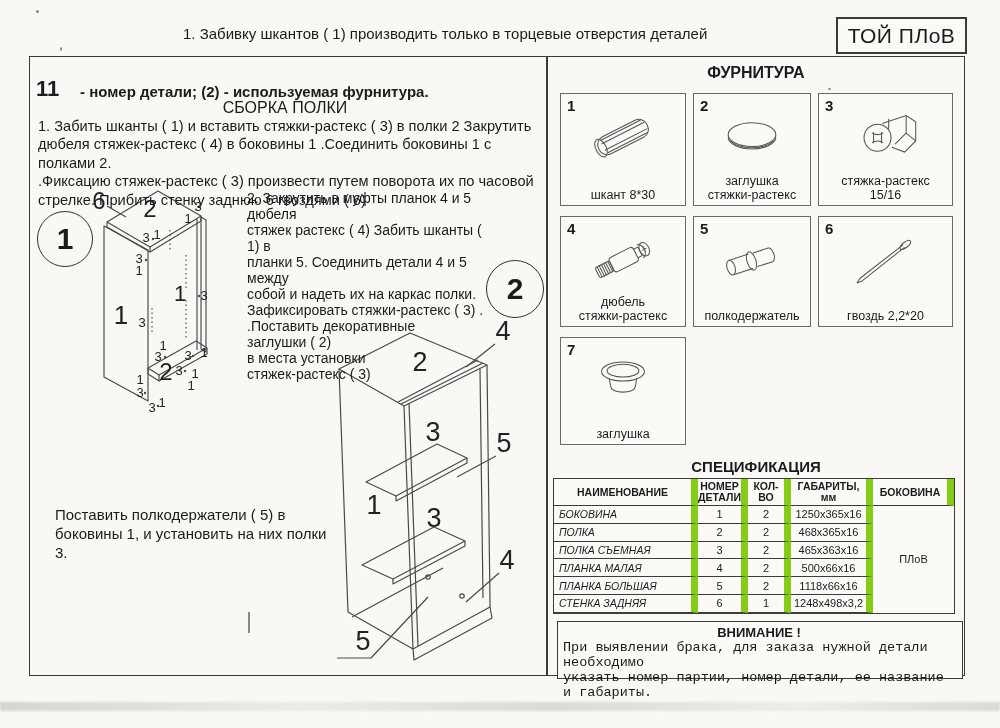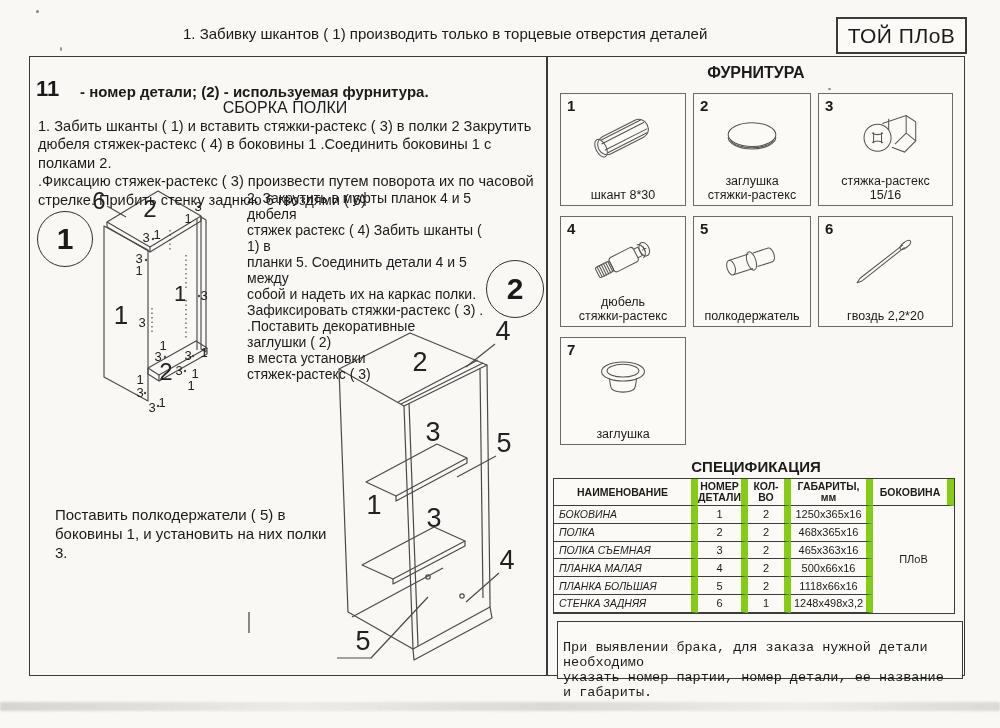--- a/index.html
+++ b/index.html
@@ -327,20 +327,21 @@
         <div style="display:contents">
           <div class="cell c-name">СТЕНКА ЗАДНЯЯ</div>
           <div class="cell">6</div>
           <div class="cell">1</div>
           <div class="cell">1248x498x3,2</div>
         </div>
       </div>
   </div>
 
   <div class="abs attn-box"></div>
+  <div class="abs attn-title">ВНИМАНИЕ !</div>
   <div class="abs attn-text pre">При выявлении брака, для заказа нужной детали необходимо
 указать номер партии, номер детали, ее название и габариты.</div>
 
   <div class="abs bottom-smudge"></div>
   <div class="abs speck" style="left:36px;top:10px;width:3px;height:3px"></div>
   <div class="abs speck" style="left:60px;top:47px;width:2px;height:4px"></div>
   <div class="abs speck" style="left:828px;top:88px;width:3px;height:2px"></div>
 </div>
 
 </body></html>

